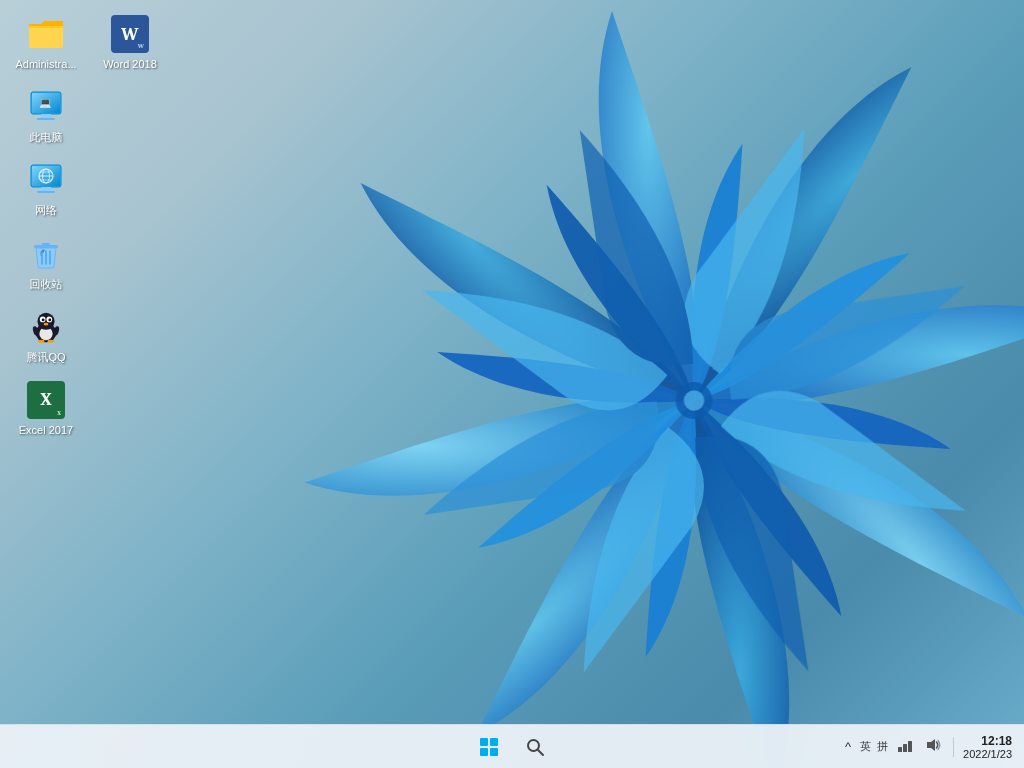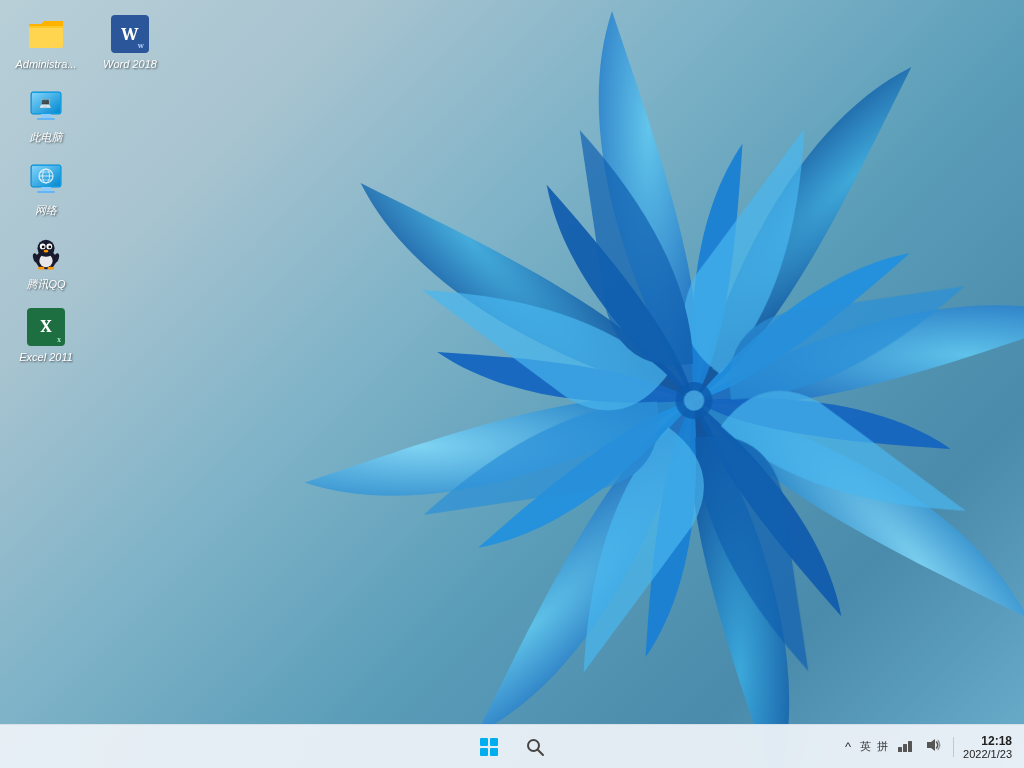--- a/index.html
+++ b/index.html
@@ -66,21 +66,20 @@
     }
 
     .icon-label {
       font-size: 11px;
       color: white;
       text-align: right;
       text-shadow: 1px 1px 2px rgba(0,0,0,0.6);
       line-height: 1.2;
       word-break: break-word;
       max-width: 70px;
-      font-style: italic;
     }
 
     
     #taskbar {
       position: absolute;
       bottom: 0;
       left: 0;
       width: 1024px;
       height: 44px;
       background: rgba(240, 244, 248, 0.92);
@@ -365,20 +364,39 @@
           <circle cx="19" cy="13" r="7" fill="none" stroke="white" stroke-width="1.2" opacity="0.8"></circle>
           <ellipse cx="19" cy="13" rx="3.5" ry="7" fill="none" stroke="white" stroke-width="1" opacity="0.7"></ellipse>
           <line x1="12" y1="13" x2="26" y2="13" stroke="white" stroke-width="1" opacity="0.7"></line>
           <line x1="13" y1="9" x2="25" y2="9" stroke="white" stroke-width="1" opacity="0.5"></line>
           <line x1="13" y1="17" x2="25" y2="17" stroke="white" stroke-width="1" opacity="0.5"></line>
         </svg>
       </div>
       <span class="icon-label">网络</span>
     </div>
 
+    <div class="desktop-icon">
+      <div class="icon-image">
+        <svg class="recycle-icon" viewBox="0 0 36 36" xmlns="http://www.w3.org/2000/svg">
+
+          <path d="M8,12 L10,30 Q10,32 12,32 L24,32 Q26,32 26,30 L28,12 Z" fill="#90caf9" stroke="#64b5f6" stroke-width="1"></path>
+
+          <rect x="6" y="9" width="24" height="3" rx="1.5" fill="#64b5f6"></rect>
+
+          <rect x="14" y="7" width="8" height="3" rx="1.5" fill="#64b5f6"></rect>
+
+          <line x1="14" y1="15" x2="14" y2="28" stroke="#42a5f5" stroke-width="1.5" stroke-linecap="round"></line>
+          <line x1="18" y1="15" x2="18" y2="28" stroke="#42a5f5" stroke-width="1.5" stroke-linecap="round"></line>
+          <line x1="22" y1="15" x2="22" y2="28" stroke="#42a5f5" stroke-width="1.5" stroke-linecap="round"></line>
+
+          <path d="M13,20 Q11,16 15,14 L14,13 L17,14 L15,17 L14.5,15.5 Q12,17 13.5,20Z" fill="#1565c0" opacity="0.7"></path>
+        </svg>
+      </div>
+      <span class="icon-label">回收站</span>
+    </div>
 
 
     <div class="desktop-icon">
       <div class="icon-image">
         <div class="qq-icon-box">
 
           <svg viewBox="0 0 40 40" width="40" height="40" xmlns="http://www.w3.org/2000/svg">
 
             <ellipse cx="20" cy="26" rx="11" ry="10" fill="#1a1a2e"></ellipse>
 
@@ -404,21 +422,21 @@
       <span class="icon-label">腾讯QQ</span>
     </div>
 
     <div class="desktop-icon">
       <div class="icon-image">
         <div class="excel-icon-box" style="position:relative;">
           <span style="color:#fff;font-size:18px;font-weight:bold;font-family:Cambria,serif;">X</span>
           <span style="position:absolute;bottom:2px;right:4px;font-size:7px;color:#a8e6b8;">x</span>
         </div>
       </div>
-      <span class="icon-label">Excel 2011</span>
+      <span class="icon-label">Excel 2017</span>
     </div>
   </div>
 
   <div id="taskbar">
 
     <div id="taskbar-left"></div>
 
     <div id="taskbar-center">
 
       <div class="taskbar-btn">

